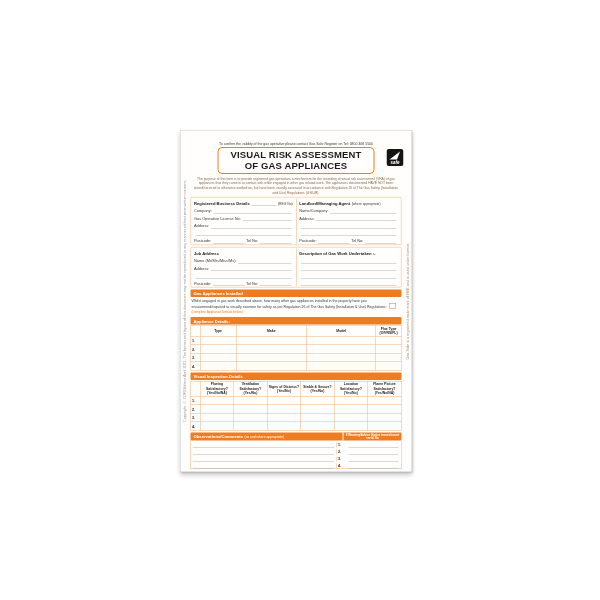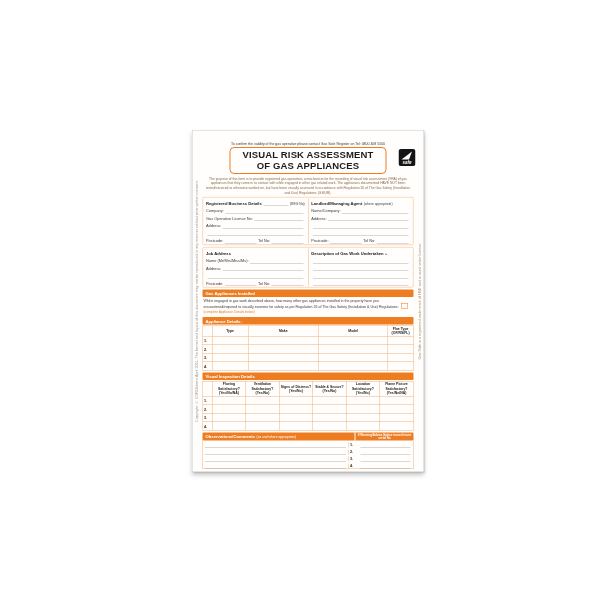--- a/index.html
+++ b/index.html
@@ -1,18 +1,18 @@
 <!DOCTYPE html>
 <html><head>
 <meta charset="utf-8">
 <style>
   html,body{margin:0;padding:0;}
   body{width:600px;height:600px;background:#ffffff;position:relative;overflow:hidden;
        font-family:"Liberation Sans", sans-serif;}
-  .page-outer{position:absolute;left:192px;top:130px;width:232px;height:334px;}
+  .page-outer{position:absolute;left:180px;top:130px;width:232px;height:334px;}
   .page-scale{width:464px;height:684px;transform:scale(0.5);transform-origin:0 0;}
   .page{width:464px;height:684px;background:#fffefc;border:1px solid #c9c9c9;
         box-shadow:0 5px 9px rgba(0,0,0,0.22), 2px 2px 3px rgba(0,0,0,0.12);
         box-sizing:border-box;padding:8px 20px 4px;position:relative;overflow:hidden;}
   .side-text{position:absolute;top:0;height:100%;display:flex;align-items:center;justify-content:center;
              writing-mode:vertical-rl;transform:rotate(180deg);font-size:7.5px;color:#9a938c;white-space:nowrap;}
   .side-text.left{left:2px;width:12px;}
   .side-text.right{right:2px;width:12px;color:#b08a64;}
   .top-notice{margin-top:14px;text-align:center;font-size:7px;color:#3a3a3a;}
   .title-row{position:relative;margin-top:4px;height:52px;}

